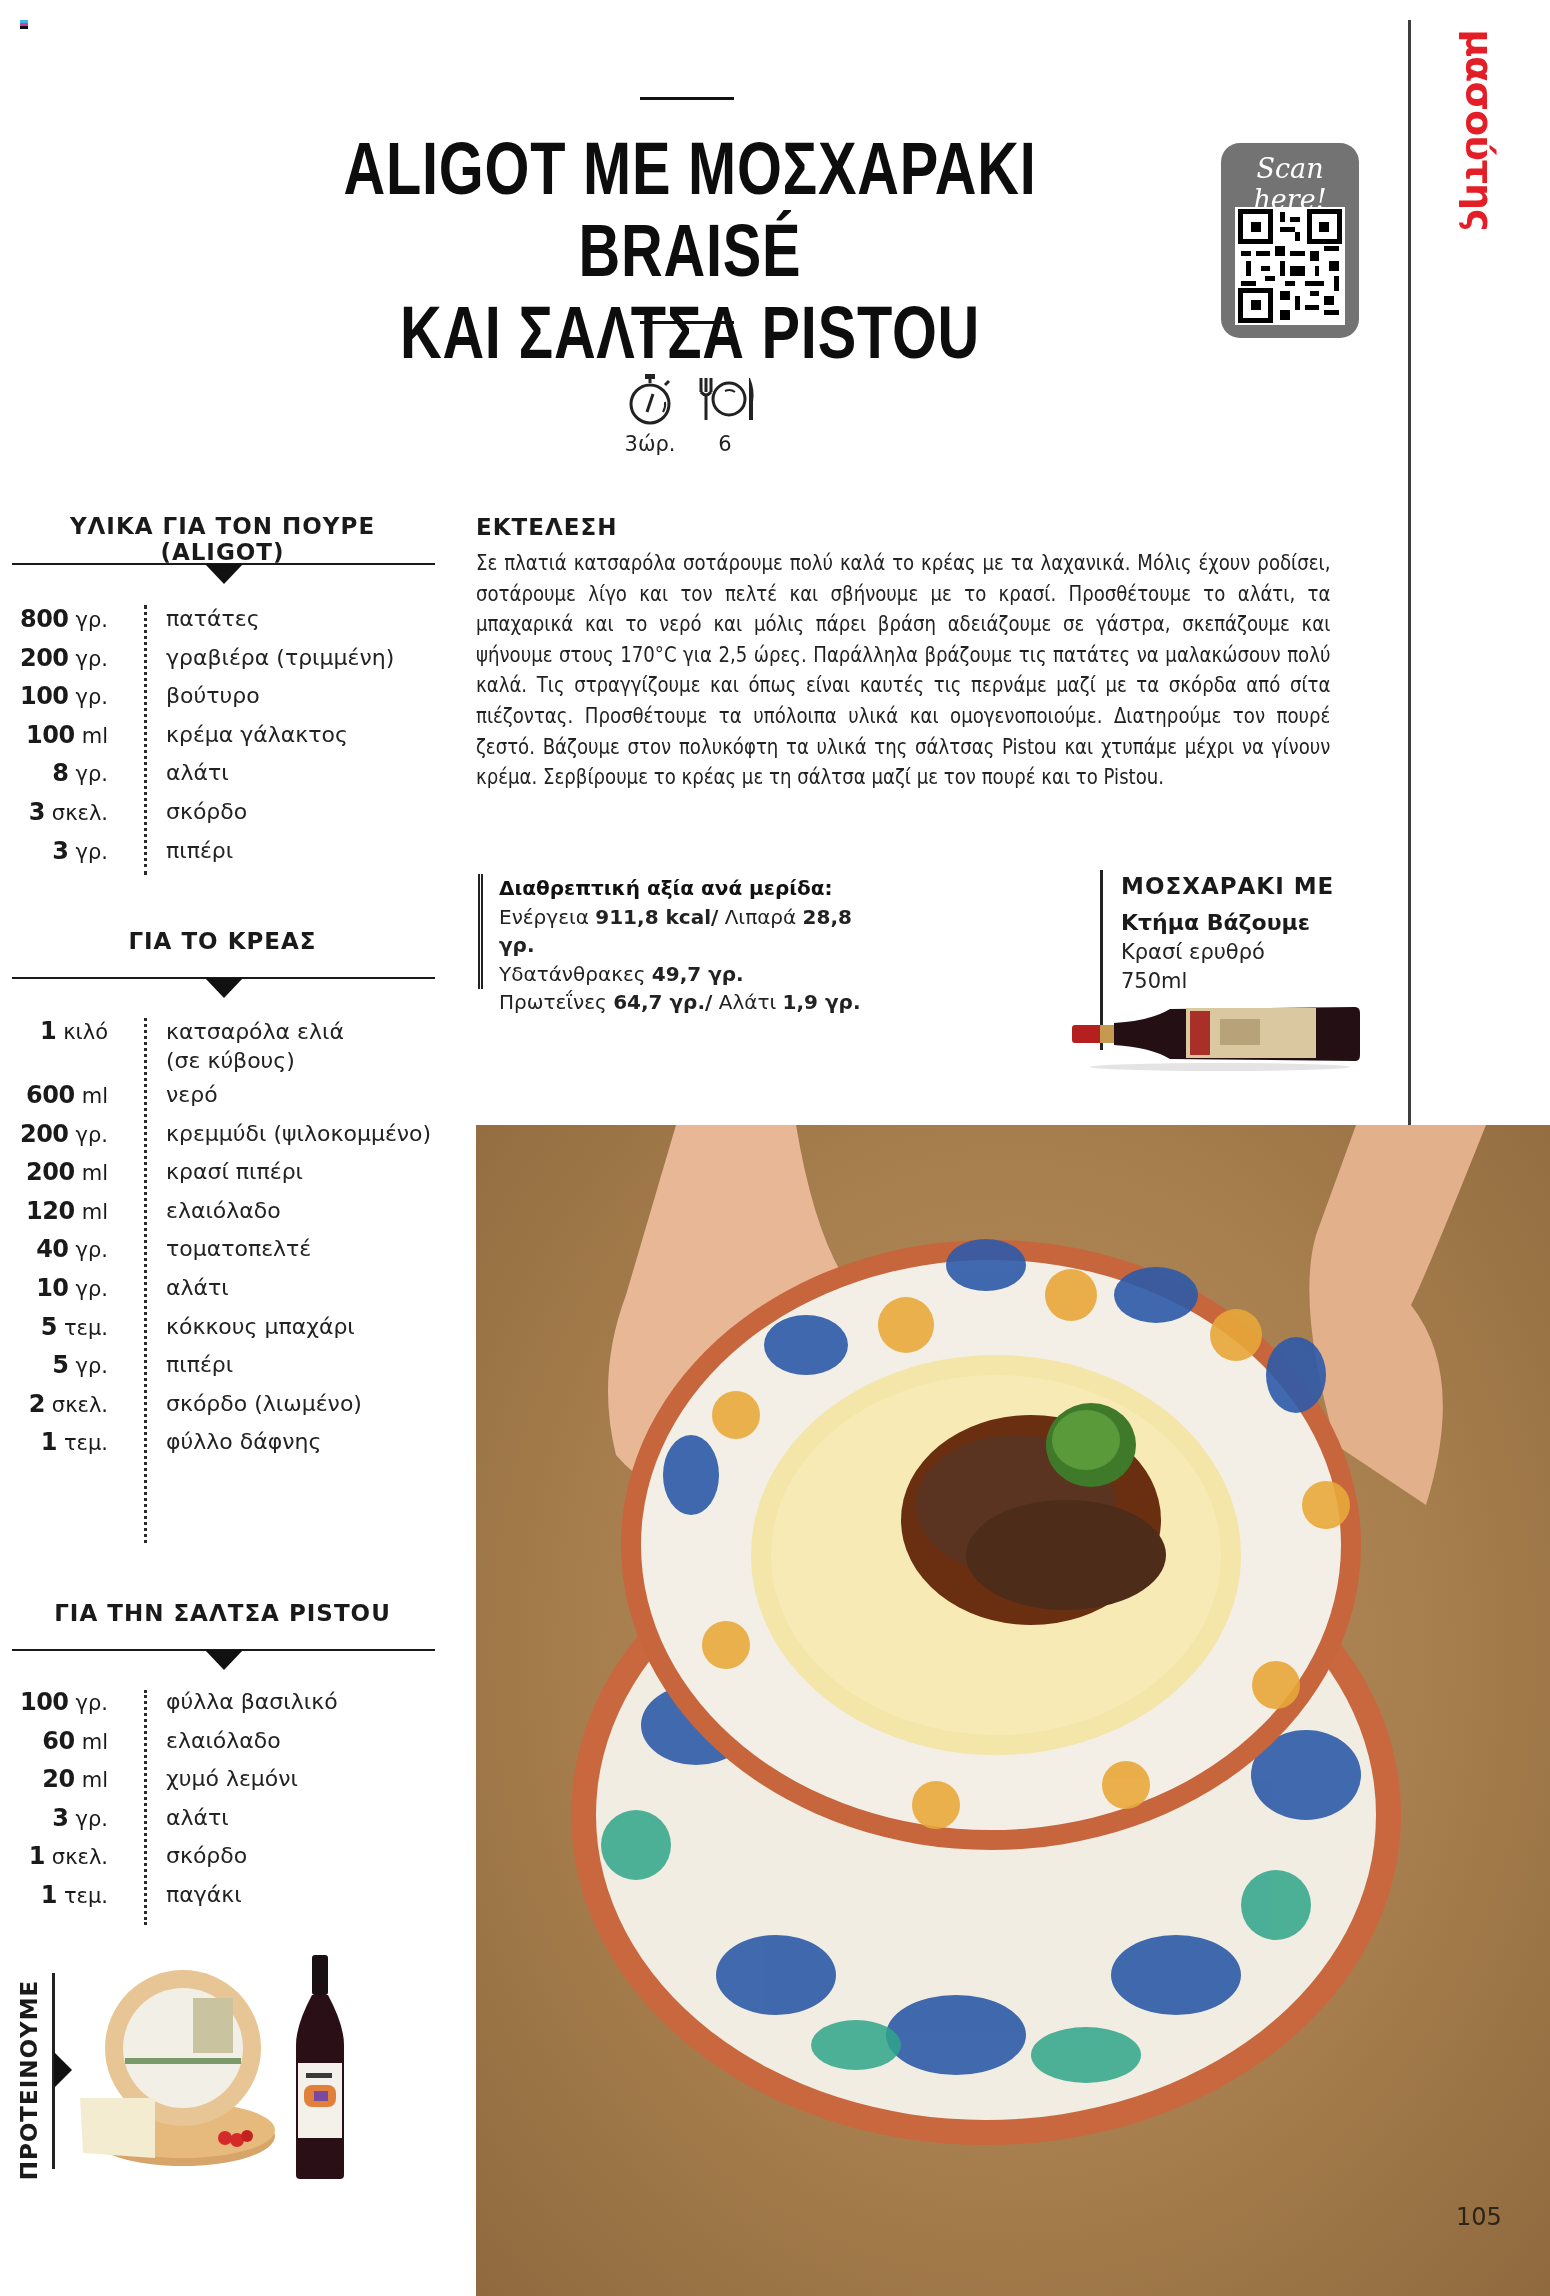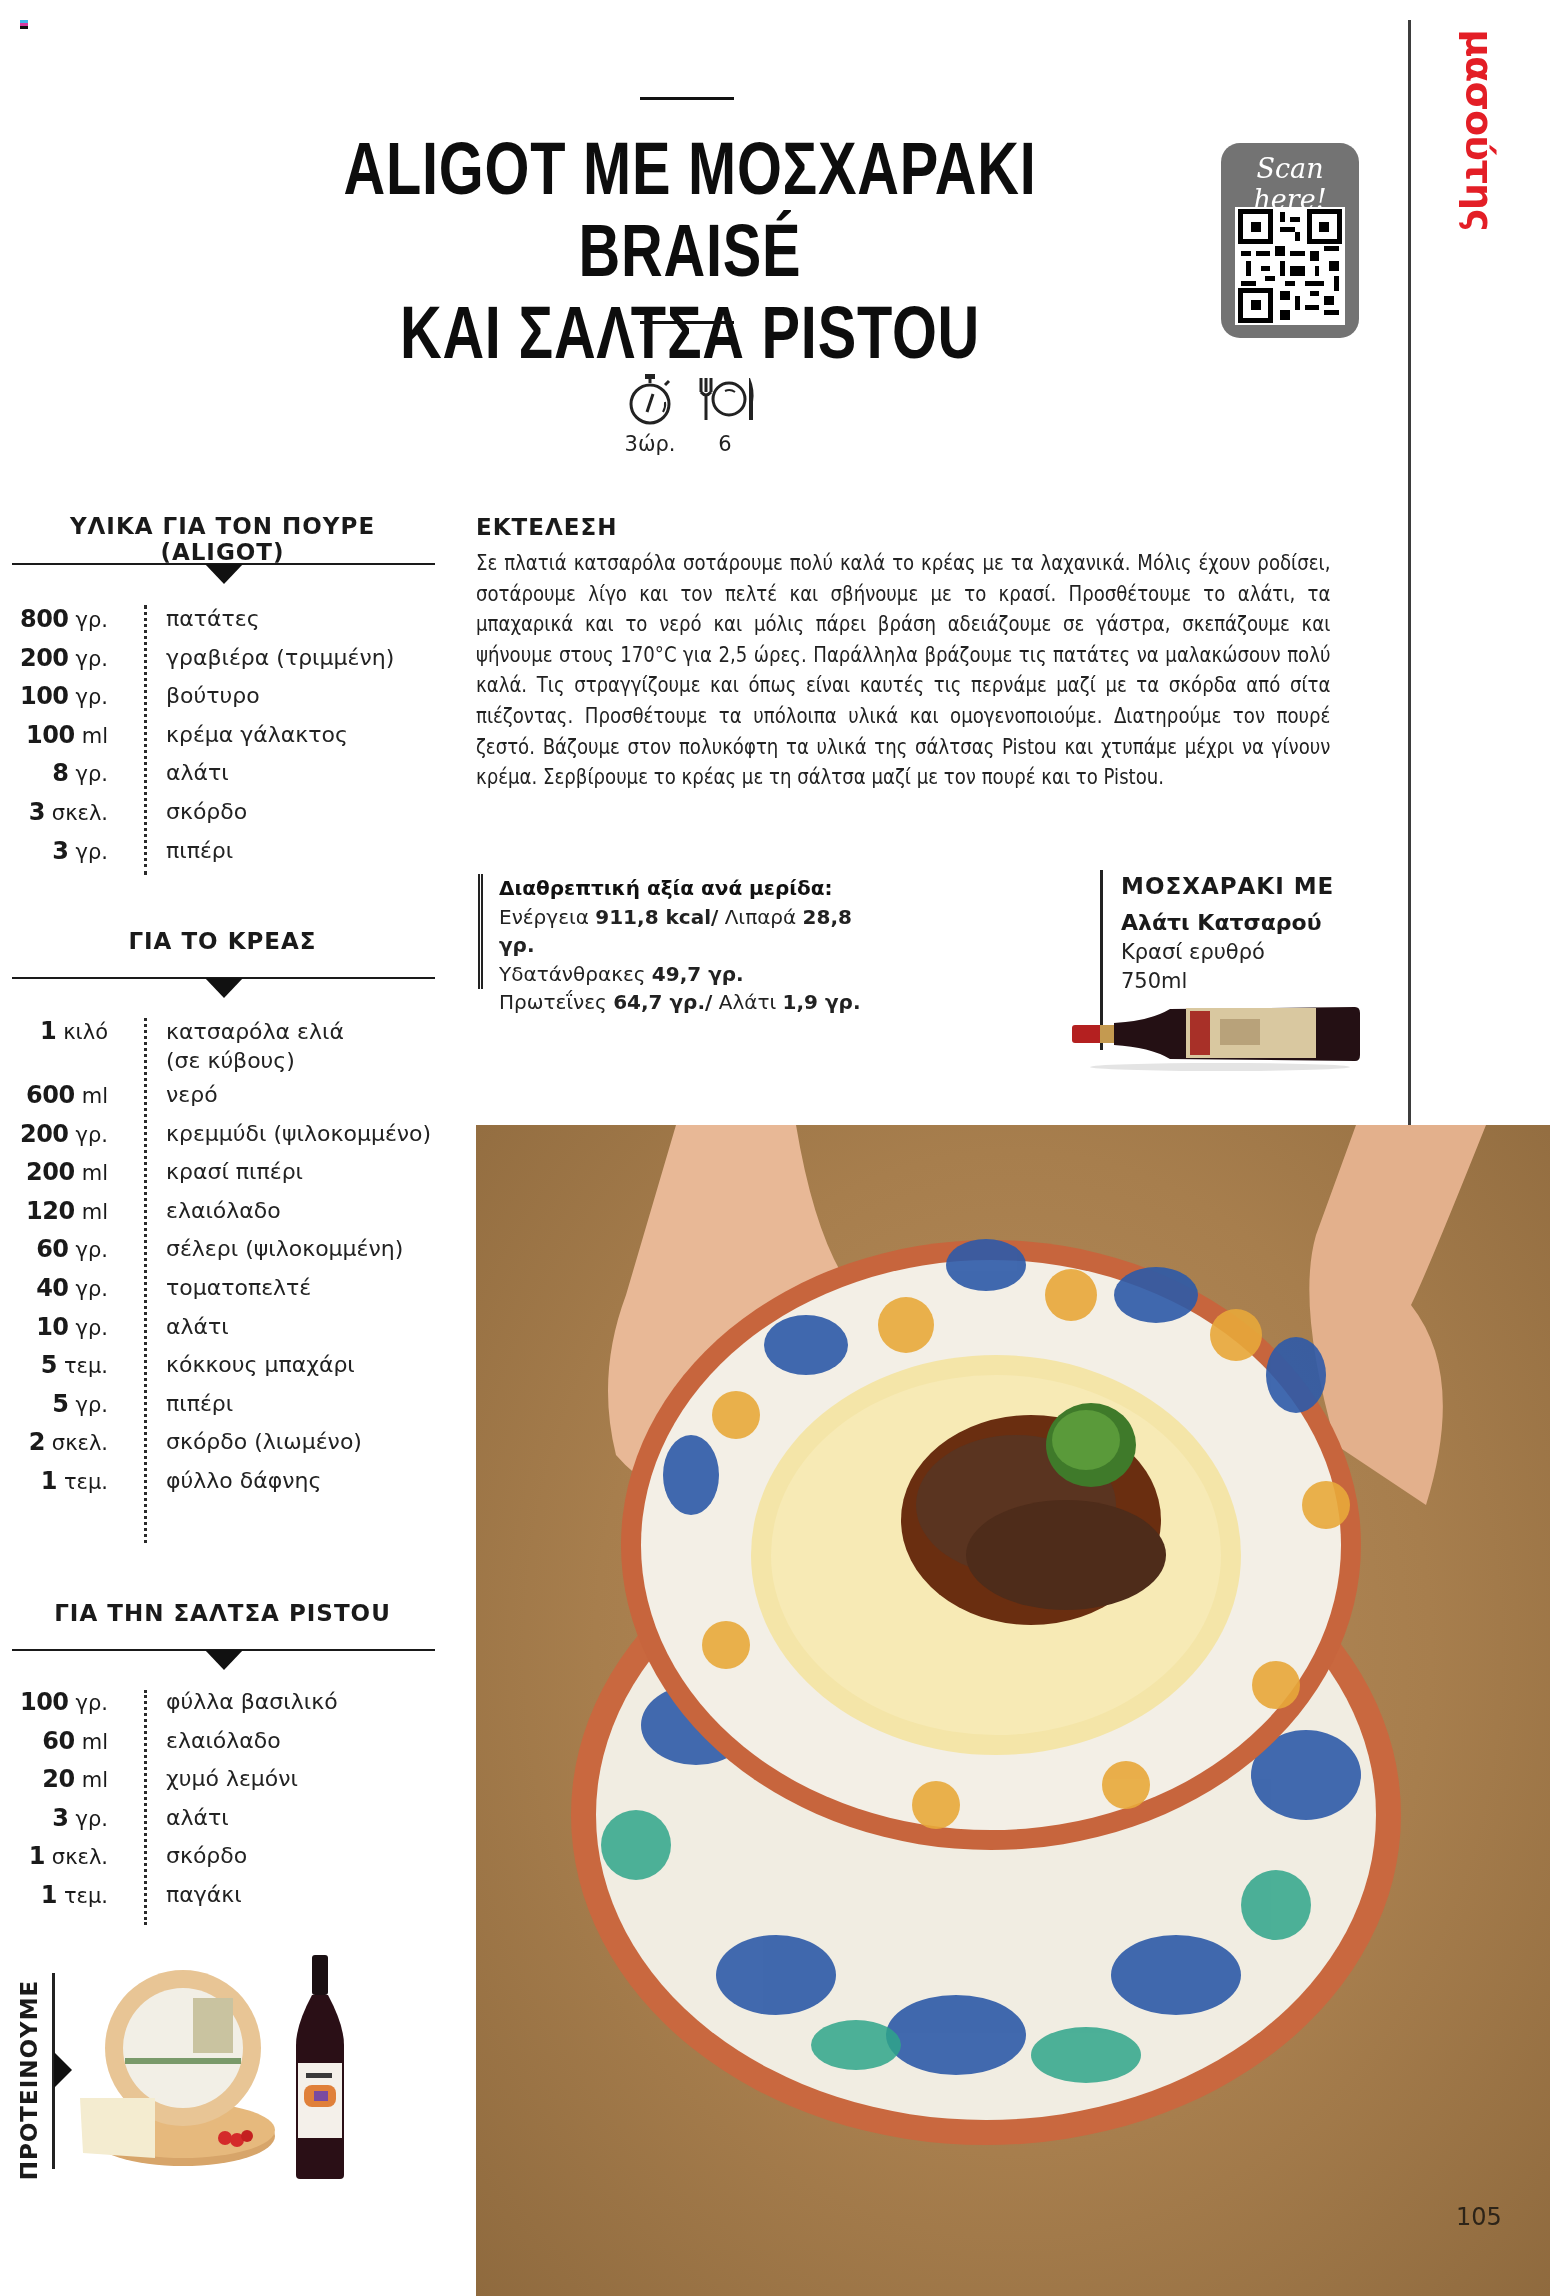--- a/index.html
+++ b/index.html
@@ -199,24 +199,20 @@
     </div>
   <div class="ing-row">
       <span class="qty"><b>200</b> <span class="unit">ml</span></span>
       <span class="name">κρασί πιπέρι</span>
     </div>
   <div class="ing-row">
       <span class="qty"><b>120</b> <span class="unit">ml</span></span>
       <span class="name">ελαιόλαδο</span>
     </div>
   <div class="ing-row">
-      <span class="qty"><b>60</b> <span class="unit">γρ.</span></span>
-      <span class="name">σέλερι (ψιλοκομμένη)</span>
-    </div>
-  <div class="ing-row">
       <span class="qty"><b>40</b> <span class="unit">γρ.</span></span>
       <span class="name">τοματοπελτέ</span>
     </div>
   <div class="ing-row">
       <span class="qty"><b>10</b> <span class="unit">γρ.</span></span>
       <span class="name">αλάτι</span>
     </div>
   <div class="ing-row">
       <span class="qty"><b>5</b> <span class="unit">τεμ.</span></span>
       <span class="name">κόκκους μπαχάρι</span>
@@ -301,21 +297,21 @@
 
 <div class="abs nutri">
   <div class="h">Διαθρεπτική αξία ανά μερίδα:</div>
   <div><span>Ενέργεια</span> <b>911,8 kcal/</b> <span>Λιπαρά</span> <b>28,8 γρ.</b></div>
   <div><span>Υδατάνθρακες</span> <b>49,7 γρ.</b></div>
   <div><span>Πρωτεΐνες</span> <b>64,7 γρ./</b> <span>Αλάτι</span> <b>1,9 γρ.</b></div>
 </div>
 
 <div class="abs pair">
   <div class="h">ΜΟΣΧΑΡΑΚΙ ΜΕ</div>
-  <div class="brand">Αλάτι Κατσαρού</div>
+  <div class="brand">Κτήμα Βάζουμε</div>
   <div class="desc">Κρασί ερυθρό</div>
   <div class="desc">750ml</div>
 </div>
 <div class="abs bottle-h">
   <svg width="290" height="68" viewBox="0 0 290 68">
     <ellipse cx="150" cy="64" rx="130" ry="4" fill="#e4e4e4"></ellipse>
     <rect x="2" y="22" width="42" height="18" rx="3" fill="#b42020"></rect>
     <rect x="30" y="22" width="14" height="18" fill="#c49a50"></rect>
     <path d="M44 20 Q80 18 100 6 L285 4 Q290 4 290 10 L290 52 Q290 58 285 58 L100 56 Q80 44 44 42 Z" fill="#241014"></path>
     <rect x="116" y="5" width="130" height="50" fill="#d9c8a0"></rect>

